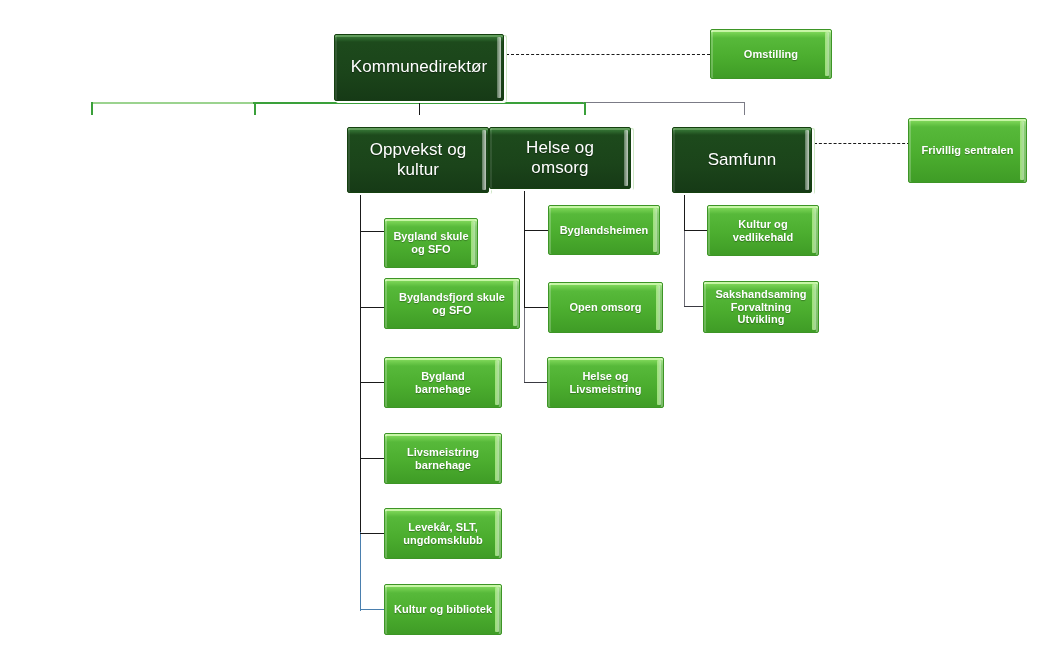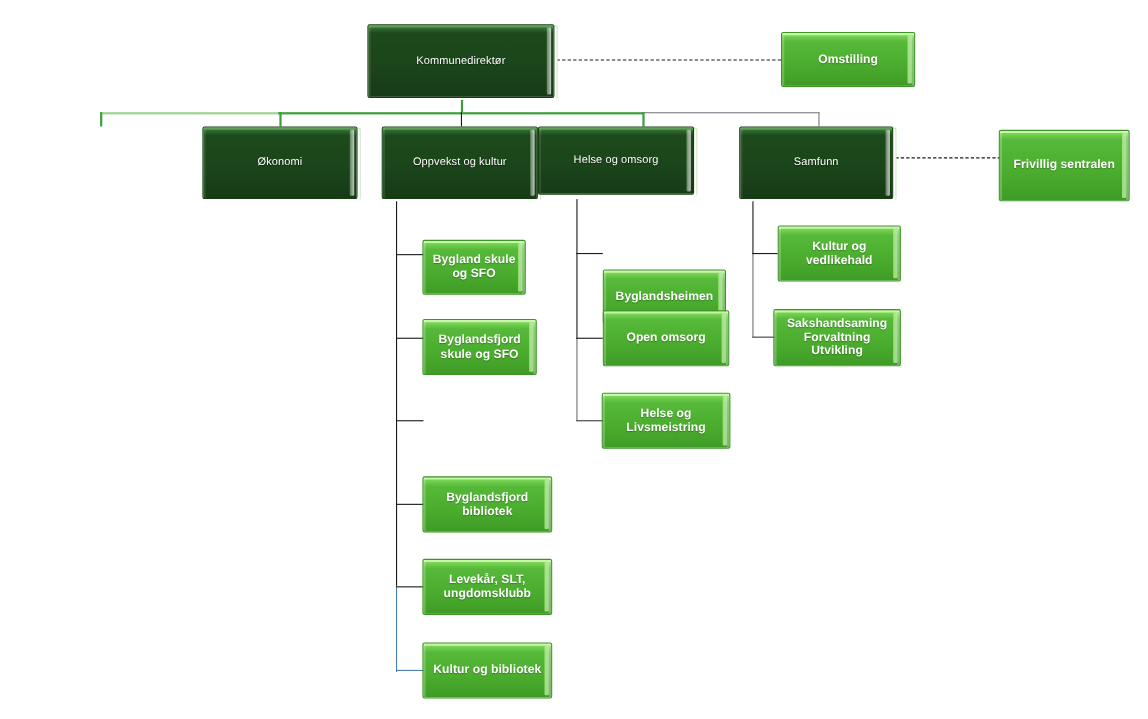--- a/index.html
+++ b/index.html
@@ -45,24 +45,25 @@
       linear-gradient(180deg,
         #3f7a3c 0px, #2f6b2f 3px,
         #1d4a1c 7px, #1b441a 60%,
         #163a16 100%);
     border: 1px solid #14400f;
     box-shadow:
       inset 2px 0 0 0 rgba(255,255,255,0.10),
       inset 0 2px 0 0 rgba(160,220,150,0.38),
       2px 2px 0 0 #ffffff,
       3px 1px 0 0 #cfe8c7;
-    font-size: 10px;
+    font-size: 17px;
     font-weight: 400;
     letter-spacing: 0.1px;
     text-shadow: 0 1px 1px rgba(0,0,0,0.45);
+    margin-top: 12px;
   }
   .node.dark::after {
     content: "";
     position: absolute;
     top: 2px; right: 2px; bottom: 2px;
     width: 4px;
     background: linear-gradient(90deg, rgba(255,255,255,0.30), rgba(255,255,255,0.72));
     border-radius: 1px;
     pointer-events: none;
   }
@@ -158,58 +159,58 @@
 
   <div class="node bright" style="left:710px; top:29px; width:122px; height:50px;align-items:center;">
     <span class="node-label">Omstilling</span>
   </div>
 
   <div class="node bright" style="left:908px; top:118px; width:119px; height:65px;">
     <span class="node-label">Frivillig sentralen</span>
   </div>
 
 
-  <div class="node dark" style="left:184px; top:115px; width:141px; height:66px;">
-    <span class="node-label">Økonomi</span>
-  </div>
 
   <div class="node dark" style="left:347px; top:115px; width:142px; height:66px;">
     <span class="node-label">Oppvekst og kultur</span>
   </div>
 
   <div class="node dark" style="left:489px; top:115px; width:142px; height:62px;">
     <span class="node-label">Helse og omsorg</span>
   </div>
 
   <div class="node dark" style="left:672px; top:115px; width:140px; height:66px;">
     <span class="node-label">Samfunn</span>
   </div>
 
   <div class="node bright" style="left:384px; top:218px; width:94px; height:50px;">
     <span class="node-label">Bygland skule og SFO</span>
   </div>
 
-  <div class="node bright" style="left:384px; top:290px; width:104px; height:51px;">
+  <div class="node bright" style="left:384px; top:278px; width:136px; height:51px;">
     <span class="node-label">Byglandsfjord skule og SFO</span>
   </div>
 
+  <div class="node bright" style="left:384px; top:357px; width:118px; height:51px;">
+    <span class="node-label">Bygland  barnehage</span>
+  </div>
 
   <div class="node bright" style="left:384px; top:433px; width:118px; height:51px;">
-    <span class="node-label">Byglandsfjord bibliotek</span>
+    <span class="node-label">Livsmeistring barnehage</span>
   </div>
 
   <div class="node bright" style="left:384px; top:584px; width:118px; height:51px;">
     <span class="node-label">Kultur og  bibliotek</span>
   </div>
 
   <div class="node bright" style="left:384px; top:508px; width:118px; height:51px;">
     <span class="node-label">Levekår,  SLT, ungdomsklubb</span>
   </div>
 
-  <div class="node bright" style="left:548px; top:205px; width:112px; height:50px;margin-top:40px;">
+  <div class="node bright" style="left:548px; top:205px; width:112px; height:50px;">
     <span class="node-label">Byglandsheimen</span>
   </div>
 
   <div class="node bright" style="left:548px; top:282px; width:115px; height:51px;">
     <span class="node-label">Open omsorg</span>
   </div>
 
   <div class="node bright" style="left:547px; top:357px; width:117px; height:51px;">
     <span class="node-label">Helse og Livsmeistring</span>
   </div>

